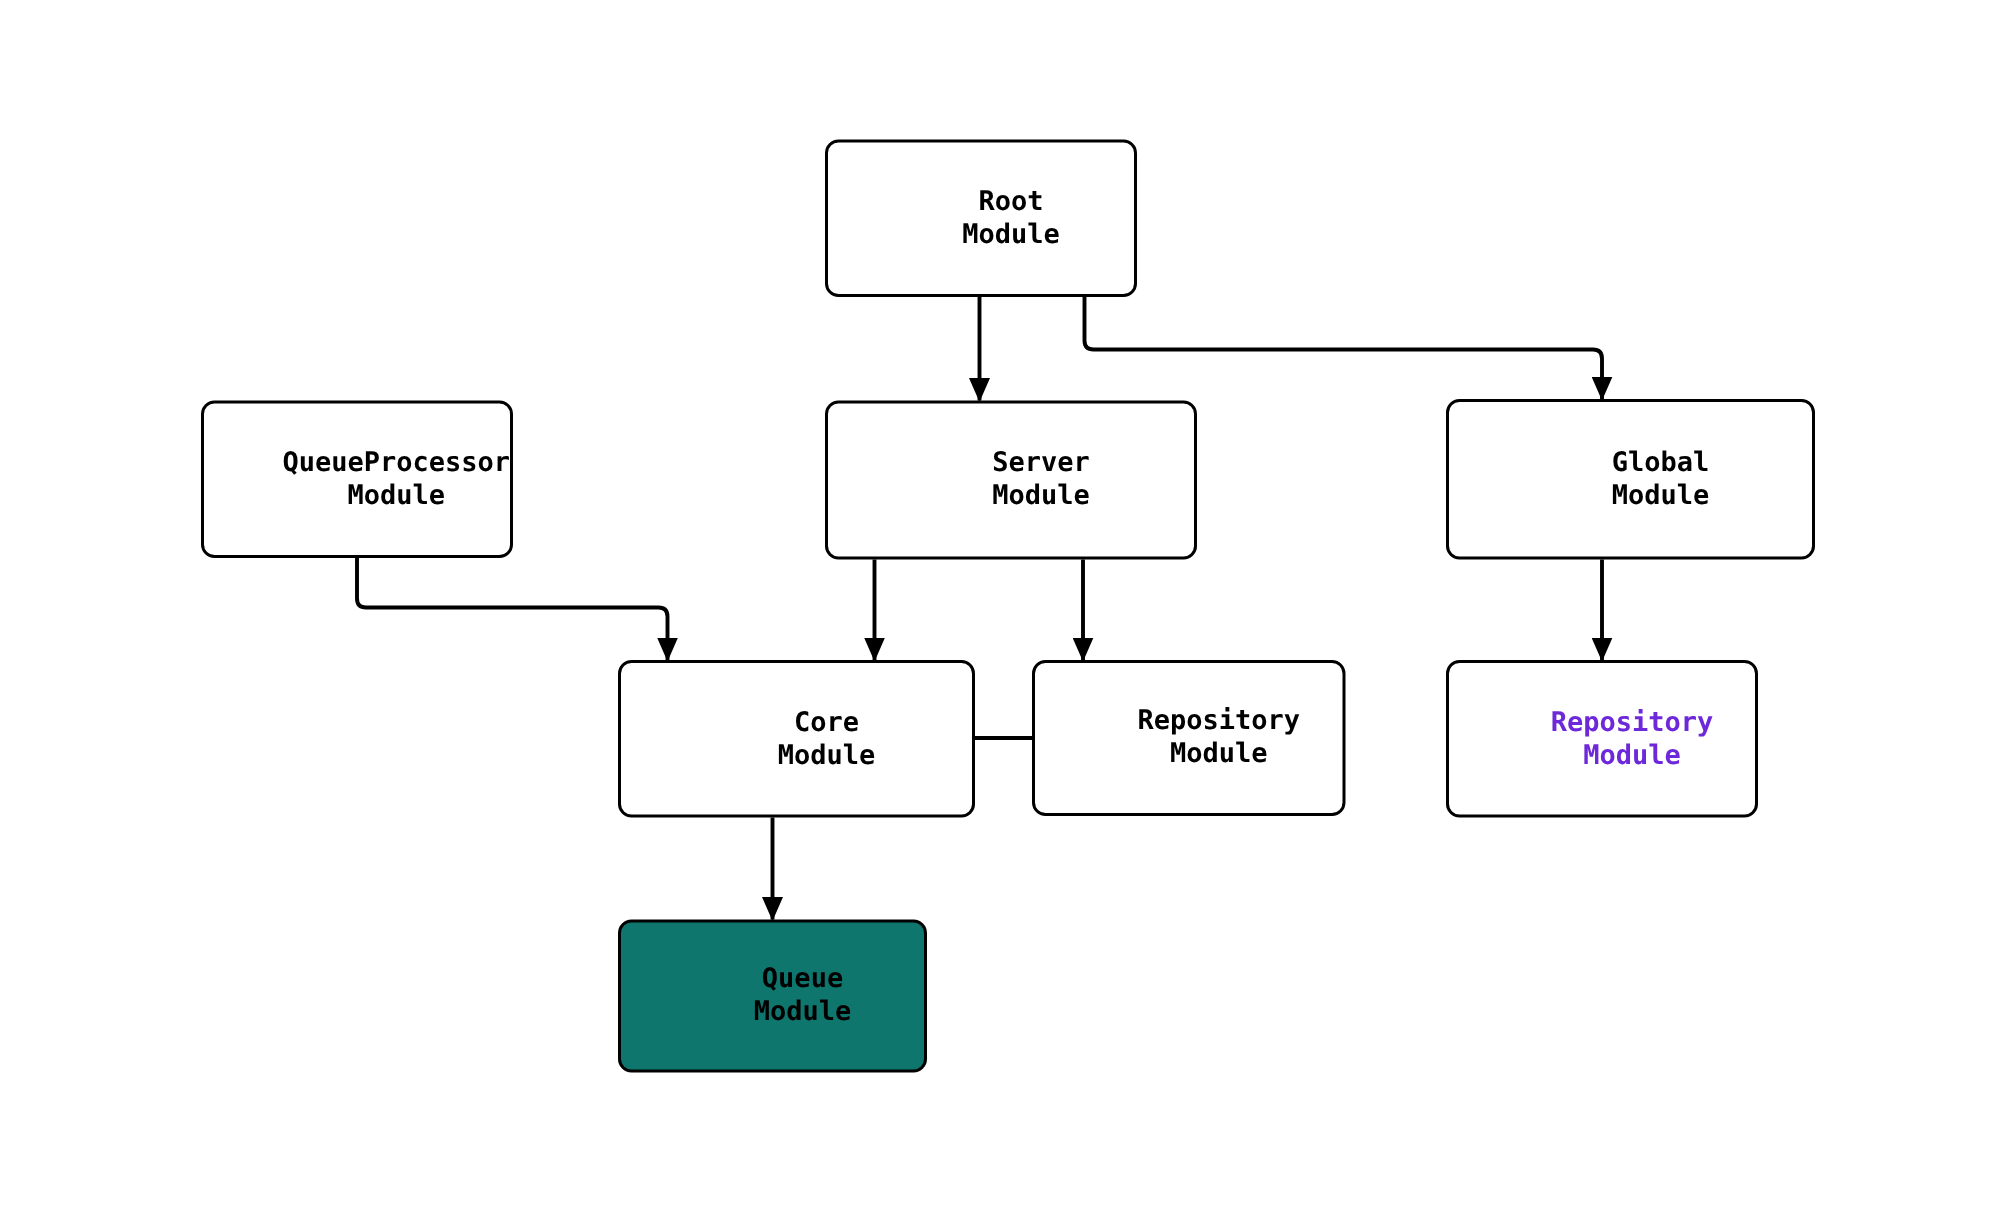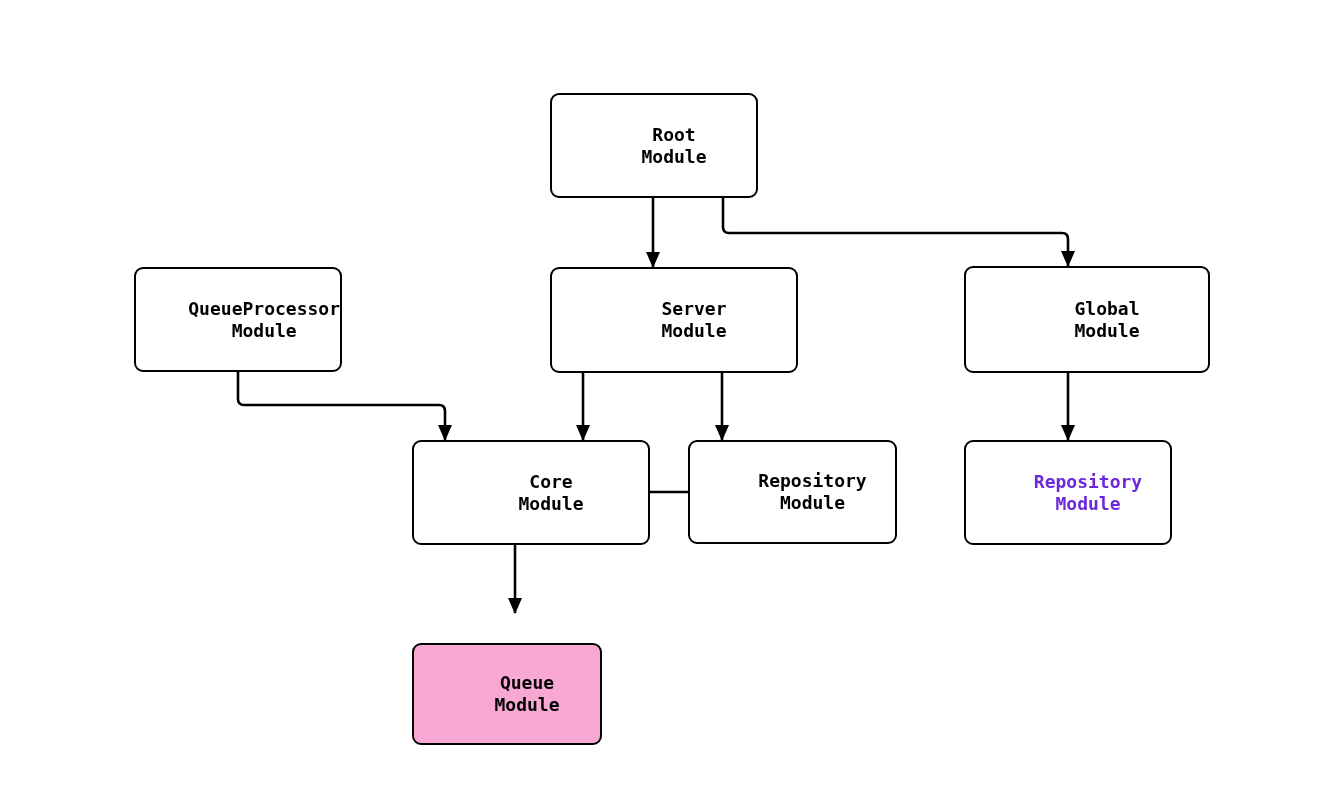--- a/index.html
+++ b/index.html
@@ -91,17 +91,17 @@
 Module</span>
     </div>
     <div class="node" style="left: 688px; top: 440px; width: 209px; height: 104px; background: rgb(255, 255, 255); border-color: rgb(0, 0, 0);">
       <span style="color: rgb(0, 0, 0);">Repository
 Module</span>
     </div>
     <div class="node" style="left: 964px; top: 440px; width: 208px; height: 105px; background: rgb(255, 255, 255); border-color: rgb(0, 0, 0);">
       <span style="color: #6d28d9;">Repository
 Module</span>
     </div>
-    <div class="node" style="left: 412px; top: 643px; width: 190px; height: 102px; background: #f9a8d4; border-color: rgb(0, 0, 0);">
+    <div class="node" style="left: 412px; top: 613px; width: 206px; height: 102px; background: #0f766e; border-color: rgb(0, 0, 0);">
       <span style="color: rgb(0, 0, 0);">Queue
 Module</span>
     </div>
   </div>
 
 </body></html>

